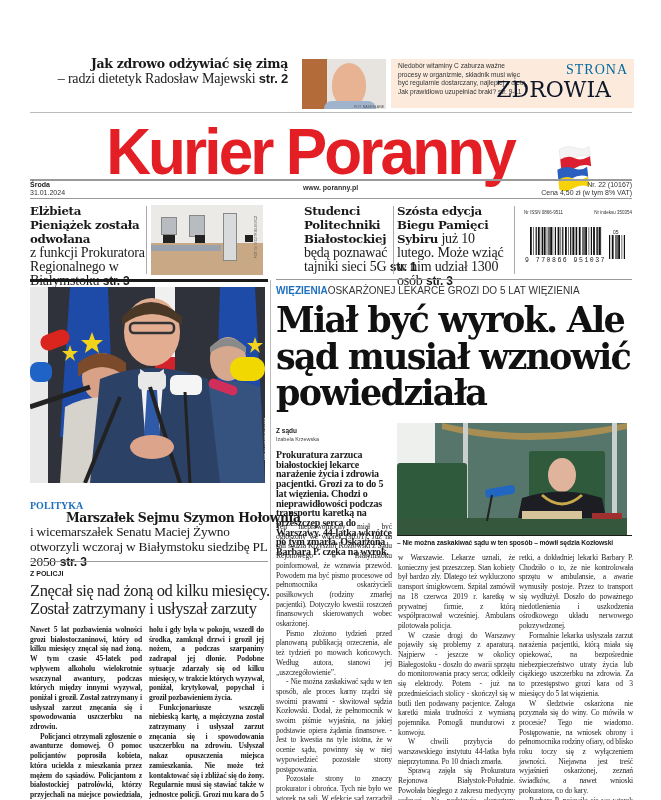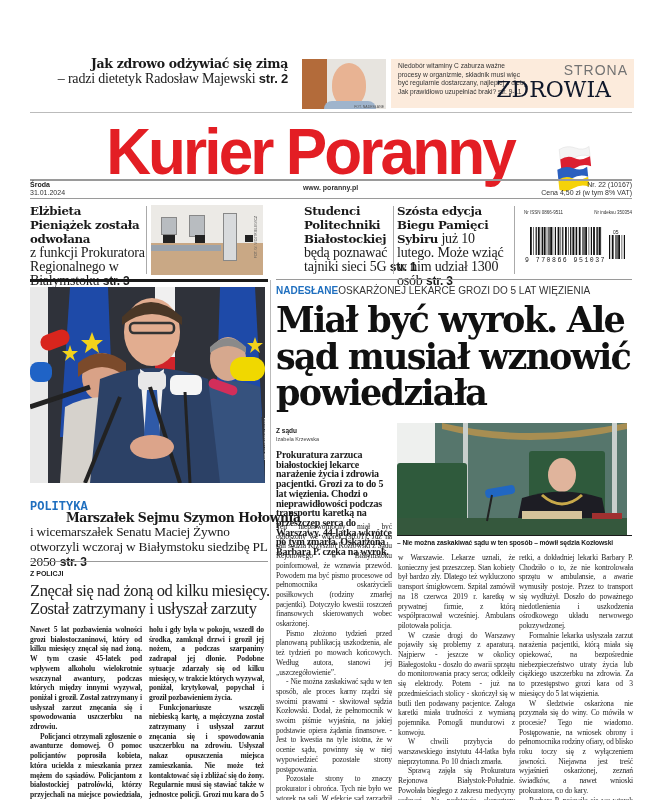--- a/index.html
+++ b/index.html
@@ -15,21 +15,21 @@
   #top-teaser .str { font-family: "Liberation Sans", sans-serif; font-weight: 700; font-size: 13px; }
 
   #teaser-photo { left: 302px; top: 59px; width: 84px; height: 50px; overflow: hidden;
     background: linear-gradient(90deg, #b36b3a 0 30%, #e7e4df 30% 100%); }
   #teaser-photo .face { position: absolute; left: 30px; top: 4px; width: 34px; height: 44px; border-radius: 50% 50% 45% 45%; background: #e8b393; }
   #teaser-photo .shirt { position: absolute; left: 22px; top: 42px; width: 52px; height: 20px; background: #9fb4cc; border-radius: 8px 8px 0 0; }
   #teaser-photo .credit { position: absolute; right: 2px; bottom: 0px; font-size: 3.5px; font-family: "Liberation Sans", sans-serif; color: #555; }
 
   #health-box { left: 391px; top: 59px; width: 243px; height: 49px; background: #fcebdc; }
   #health-box .txt { position: absolute; left: 7px; top: 3px; width: 130px; font-family: "Liberation Sans", sans-serif; font-size: 6.6px; line-height: 8.6px; color: #333; }
-  #health-box .h1 { position: absolute; right: 6px; top: 3px; font-family: Liberation Sans, sans-serif; font-weight: 300; font-size: 14px; letter-spacing: 1px; color: #737373; }
+  #health-box .h1 { position: absolute; right: 6px; top: 3px; font-family: Liberation Serif, serif; font-weight: 300; font-size: 14px; letter-spacing: 1px; color: #0369a1; }
   #health-box .h2 { position: absolute; right: 23px; top: 18px; font-family: "DejaVu Serif", serif; font-size: 22px; letter-spacing: 0px; color: #0f172a; }
 
   #rule-top { left: 30px; top: 112px; width: 602px; height: 1px; background: #bbb; }
 
   
   #masthead { left: 30px; top: 110px; width: 560px; text-align: center; font-family: "Liberation Sans", sans-serif; font-weight: 700; font-size: 64px; letter-spacing: -3px; color: #e31e24; line-height: 84px; transform: scaleX(0.97); }
   #flag { left: 555px; top: 140px; width: 40px; height: 52px; }
 
   #rule-mast { left: 30px; top: 179px; width: 602px; height: 2px; background: #9a9a9a; }
   #day { left: 30px; top: 181px; font-family: "Liberation Sans", sans-serif; font-weight: 700; font-size: 7px; }
@@ -65,21 +65,21 @@
   #barcode-box .add-num { position: absolute; left: 93px; top: 22px; font-family: "Liberation Sans", sans-serif; font-size: 5px; color: #222; }
 
   #rule-teaser-left { left: 30px; top: 279px; width: 238px; height: 3px; background: #1a1a1a; }
   #rule-teaser-right { left: 276px; top: 279px; width: 356px; height: 1px; background: #9a9a9a; }
   #vsep-main { left: 270px; top: 280px; width: 1px; height: 520px; background: #bbb; }
 
   
   #main-photo { left: 30px; top: 287px; width: 235px; height: 196px; overflow: hidden; background: #3a3d44; }
   #main-photo .credit { position: absolute; right: -22px; top: 150px; transform: rotate(-90deg); font-size: 3.5px; font-family: "Liberation Sans", sans-serif; color: #fff; }
 
-  #pol-kicker { left: 30px; top: 500px; font-family: Liberation Mono, monospace; font-weight: 700; font-size: 12px; color: #1f6fbf; }
+  #pol-kicker { left: 30px; top: 500px; font-family: Liberation Serif, serif; font-weight: 700; font-size: 10px; color: #1f6fbf; }
   #pol-head { left: 30px; top: 510px; width: 240px; font-family: "DejaVu Serif", serif; font-weight: 700; font-size: 12.4px; letter-spacing: -0.4px; margin-left: 36px; }
   #pol-body { left: 30px; top: 524px; width: 242px; font-family: "Liberation Serif", serif; font-size: 13.3px; line-height: 15px; letter-spacing: -0.2px; }
   #pol-body .str { font-family: "Liberation Sans", sans-serif; font-weight: 700; font-size: 12px; margin-left: 4px; }
 
   #rule-pol { left: 30px; top: 561px; width: 238px; height: 1px; background: #999; }
   #zp-kicker { left: 30px; top: 570px; font-family: "Liberation Sans", sans-serif; font-weight: 700; font-size: 7px; color: #1a1a1a; }
   #zp-head { left: 30px; top: 582px; width: 240px; font-family: "Liberation Serif", serif; font-size: 16.5px; line-height: 18px; letter-spacing: -0.4px; color: #222; }
 
   .col-text { font-family: "Liberation Serif", serif; font-size: 7.6px; line-height: 9.7px; text-align: justify; letter-spacing: -0.15px; color: #1f1f1f; }
   .col-text.bold { font-weight: 700; }
@@ -272,29 +272,29 @@
 <div id="zp-head" class="abs">Znęcał się nad żoną od kilku miesięcy. Został zatrzymany i usłyszał zarzuty</div>
 <div id="zp-col-1" class="abs col-text bold">
     <p>Nawet 5 lat pozbawienia wolności grozi białostoczaninowi, który od kilku miesięcy znęcał się nad żoną. W tym czasie 45-latek pod wpływem alkoholu wielokrotnie wszczynał awantury, podczas których między innymi wyzywał, poniżał i groził. Został zatrzymany i usłyszał zarzut znęcania się i spowodowania uszczerbku na zdrowiu.</p>
     <p class="ind">Policjanci otrzymali zgłoszenie o awanturze domowej. O pomoc policjantów poprosiła kobieta, która uciekła z mieszkania przez mężem do sąsiadów. Policjantom z białostockiej patrolówki, którzy przyjechali na miejsce powiedziała, że jej 45-letni mąż jest pod wpływem alko-</p>
   </div>
 <div id="zp-col-2" class="abs col-text bold">
     <p>holu i gdy była w pokoju, wszedł do środka, zamknął drzwi i groził jej nożem, a podczas szarpaniny zadrapał jej dłonie. Podobne sytuacje zdarzały się od kilku miesięcy, w trakcie których wyzywał, poniżał, krytykował, popychał i groził pozbawieniem życia.</p>
     <p class="ind">Funkcjonariusze wszczęli niebieską kartę, a mężczyzna został zatrzymany i usłyszał zarzut znęcania się i spowodowania uszczerbku na zdrowiu. Usłyszał nakaz opuszczenia miejsca zamieszkania. Nie może też kontaktować się i zbliżać się do żony. Regularnie musi się stawiać także w jednostce policji. Grozi mu kara do 5 lat więzienia. opr. (R)</p>
   </div>
 
-<div id="main-kicker" class="abs"><span class="loc">NADESŁANE</span><span class="sub">OSKARŻONEJ LEKARCE GROZI DO 5 LAT WIĘZIENIA</span></div>
+<div id="main-kicker" class="abs"><span class="loc">WIĘZIENIA</span><span class="sub">OSKARŻONEJ LEKARCE GROZI DO 5 LAT WIĘZIENIA</span></div>
 <div id="main-head" class="abs">Miał być wyrok. Ale sąd musiał wznowić powiedziała</div>
 
 <div id="byline-1" class="abs">Z sądu</div>
 <div id="byline-2" class="abs">Izabela Krzewska</div>
 <div id="lead" class="abs">Prokuratura zarzuca białostockiej lekarce narażenie życia i zdrowia pacjentki. Grozi za to do 5 lat więzienia. Chodzi o nieprawidłowości podczas transportu karetką na przeszczep serca do Warszawy. 44-latka wkrótce po tym zmarła. Oskarżona Barbara P. czeka na wyrok.</div>
 <div id="main-col-1" class="abs col-text">
     <p>Ten nieprawomocny miał być ogłoszony we wtorek (30.01). Już na sali sędzia Krzysztof Kozłowski z Sądu Rejonowego w Białymstoku poinformował, że wznawia przewód. Powodem ma być pismo procesowe od pełnomocnika oskarżycieli posiłkowych (rodziny zmarłej pacjentki). Dotyczyło kwestii roszczeń finansowych skierowanych wobec oskarżonej.</p>
-    <p class="ind">Pismo złożono tydzień przed planowaną publikacją uszkodzenia, ale też tydzień po mowach końcowych. Według autora, stanowi jej „uszczegółowienie”.</p>
+    <p class="ind">Pismo złożono tydzień przed planowaną publikacją orzeczenia, ale też tydzień po mowach końcowych. Według autora, stanowi jej „uszczegółowienie”.</p>
     <p class="ind">- Nie można zaskakiwać sądu w ten sposób, ale proces karny rządzi się swoimi prawami - skwitował sędzia Kozłowski. Dodał, że pełnomocnik w swoim piśmie wyjaśnia, na jakiej podstawie opiera żądania finansowe. - Jest to kwestia na tyle istotna, że w ocenie sądu, powinny się w niej wypowiedzieć pozostałe strony postępowania.</p>
     <p class="ind">Pozostałe strony to znaczy prokurator i obrońca. Tych nie było we wtorek na sali. W efekcie sąd zarządził przerwę. Kolejna rozprawa ma się odbyć 27 lutego.</p>
   </div>
 
 <div id="court-photo" class="abs">
   <svg width="230" height="112" viewBox="0 0 230 112">
     <rect width="230" height="112" fill="#56766c"></rect>
     <rect x="0" y="0" width="38" height="112" fill="#eef0ee"></rect>
     <path d="M45 0 Q130 20 230 0 L230 6 Q130 28 45 6 Z" fill="#a88e52"></path>
     <rect x="66" y="0" width="5" height="112" fill="#c9cfcc"></rect>

